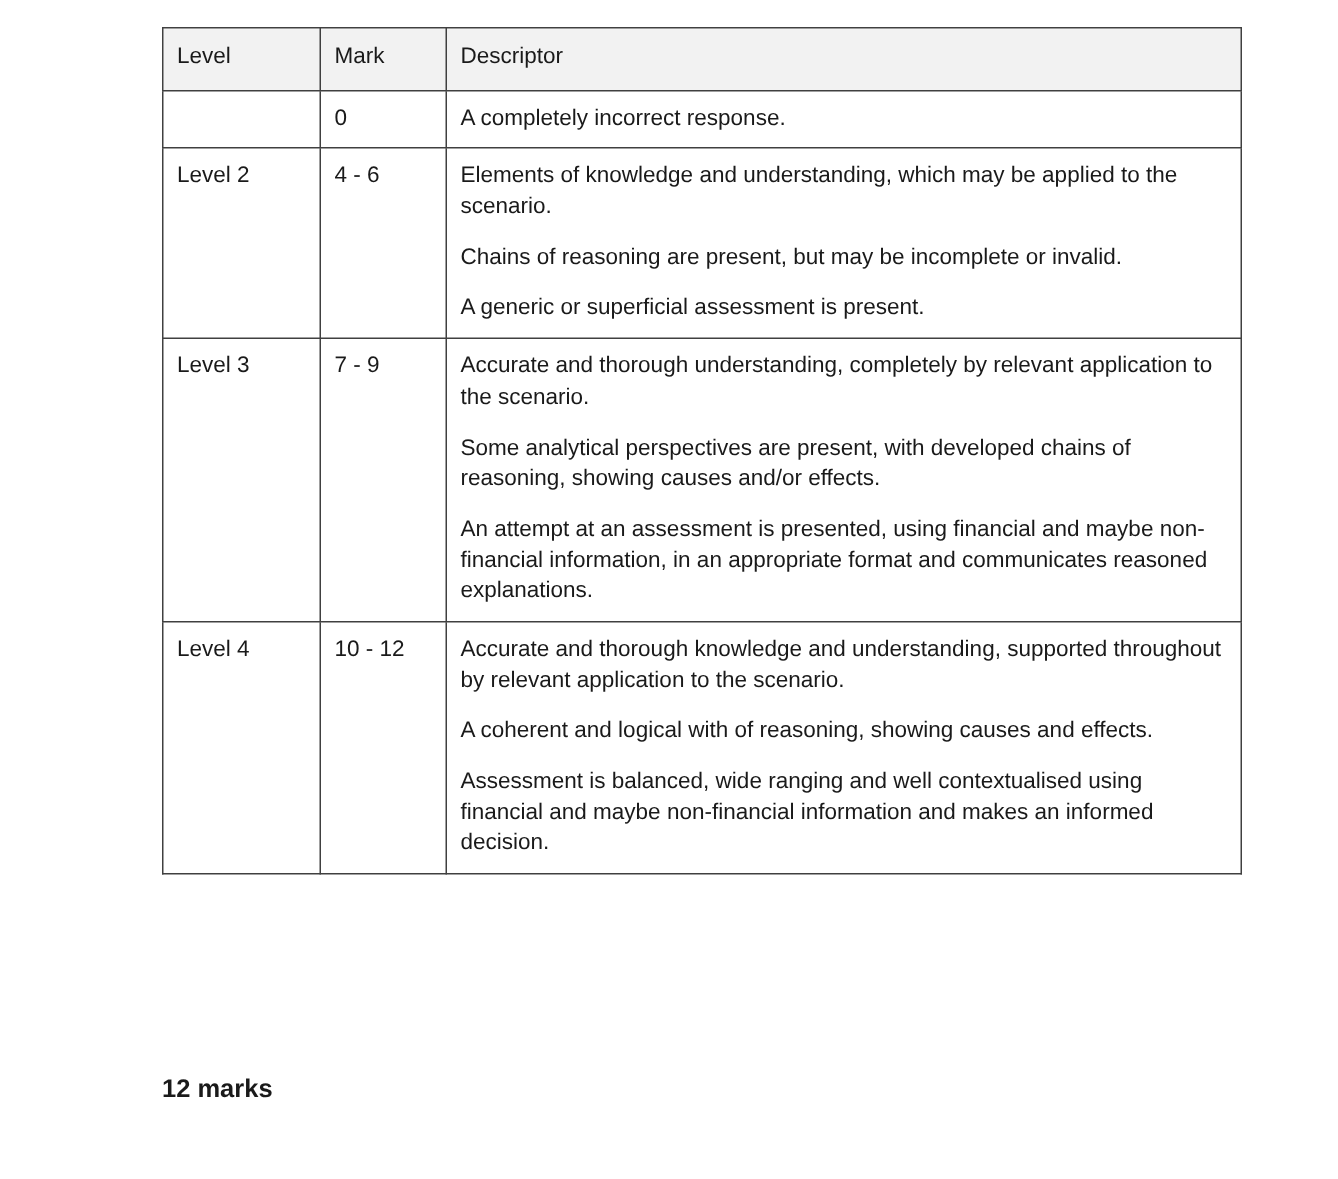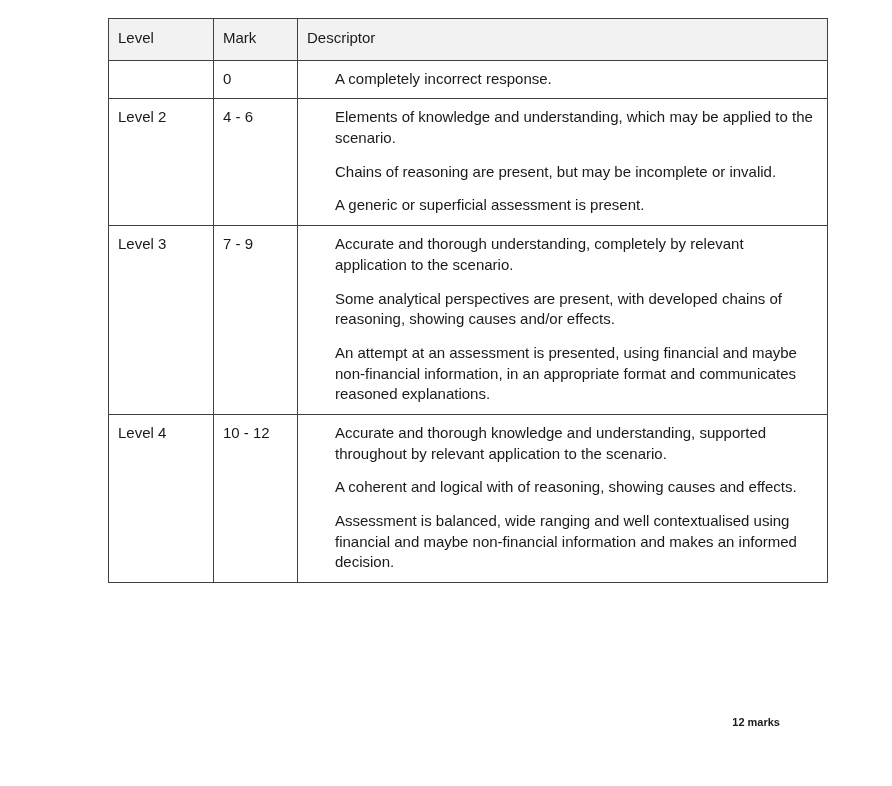--- a/index.html
+++ b/index.html
@@ -30,30 +30,29 @@
     text-align: left;
     font-weight: normal;
     line-height: 1.38;
   }
   table.mark-scheme thead th {
     background: #f2f2f2;
     padding-top: 9px;
     padding-bottom: 11px;
   }
   td.mark-cell { text-align: center; }
-  td.desc-cell p { line-height: 1.38; margin-left: 28px; }
+  td.desc-cell p { line-height: 1.38; }
   td.desc-cell p + p { margin-top: 13px; }
 
   .footer-line {
     position: absolute;
     left: 108px;
     width: 720px;
-    text-align: right;
     font-weight: bold;
-    font-size: 11px;
+    font-size: 17px;
   }
   .marks-line { top: 716px; padding-right: 48px; }
   .total-line { top: 754px; padding-right: 55px; }
 </style>
 </head>
 <body>
 
 <div class="page">
 
   <div class="table-wrap">

